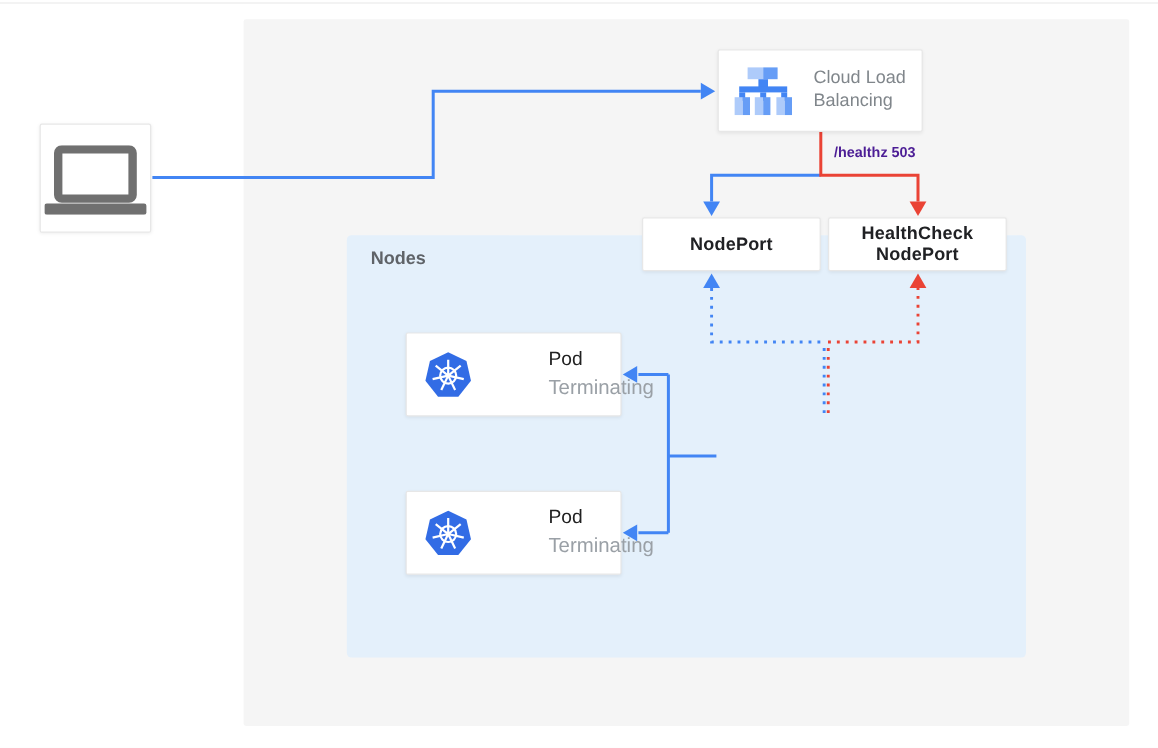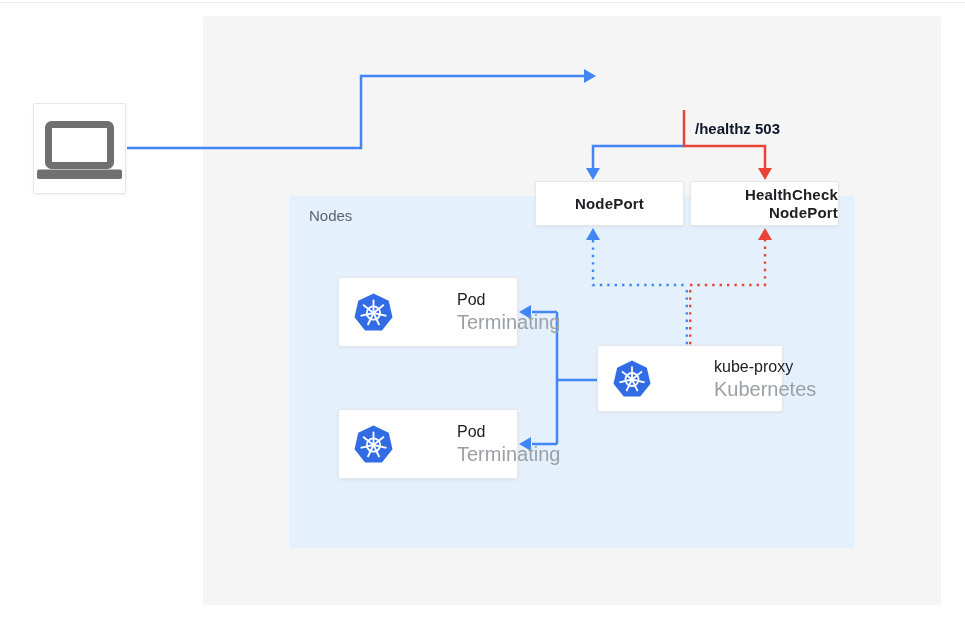--- a/index.html
+++ b/index.html
@@ -3,42 +3,42 @@
 <meta charset="utf-8">
 <style>
   html,body{margin:0;padding:0;background:#fff;}
   .stage{
     position:relative;width:965px;height:623px;background:#fff;overflow:hidden;
     font-family:"Liberation Sans",sans-serif;
   }
   .top-hairline{position:absolute;left:0;top:2px;width:965px;height:1px;background:#ececec;}
   .panel{position:absolute;left:203px;top:16px;width:738px;height:589px;background:#f5f5f5;border-radius:2px;}
   .nodes-group{position:absolute;left:289px;top:196px;width:566px;height:352px;background:#e4f0fb;border-radius:4px;}
-  .nodes-label{position:absolute;left:20px;top:11px;font-size:15px;color:#5f6368;}
+  .nodes-label{position:absolute;left:20px;top:11px;font-size:15px;color:#5f6368;font-weight:bold;}
   .card{
     position:absolute;background:#fff;border:1px solid #e7e7e7;border-radius:2px;
     box-shadow:0 1px 3px rgba(0,0,0,.06);box-sizing:border-box;
   }
   .card-client{left:33px;top:103px;width:93px;height:91px;}
   .card-clb{left:598px;top:41px;width:171px;height:69px;}
   .clb-icon{position:absolute;left:13px;top:14px;}
   .clb-title{position:absolute;left:79px;top:13px;width:86px;font-size:15px;line-height:19px;color:#80868b;}
   .card-nodeport{left:518px;top:181px;width:149px;height:45px;display:flex;align-items:center;justify-content:center;margin-left:17px;}
-  .card-healthcheck{left:690px;top:181px;width:149px;height:45px;display:flex;align-items:center;justify-content:center;text-align:right;}
+  .card-healthcheck{left:690px;top:181px;width:149px;height:45px;display:flex;align-items:center;justify-content:center;text-align:center;}
   .port-label{font-size:15px;font-weight:700;color:#202124;line-height:18px;letter-spacing:.2px;}
   .card-pod1{left:338px;top:277px;width:180px;height:70px;} 
   .card-pod-2{left:338px;top:409px;width:180px;height:70px;}
   .card-kproxy{left:597px;top:345px;width:186px;height:67px;}
   .k8s-icon{position:absolute;left:14px;top:14px;}
   .card-kproxy .k8s-icon{top:13px;}
   .entity-text{position:absolute;left:78px;top:10px;margin-left:40px;}
   .card-kproxy .entity-text{left:76px;top:9px;}
   .entity-title{font-size:16px;color:#212121;line-height:23px;}
-  .entity-sub{font-size:20px;color:#9aa0a6;line-height:23px;}
-  .healthz{position:absolute;left:695px;top:120px;font-size:15px;font-weight:700;color:#0f172a;}
+  .entity-sub{font-size:17px;color:#9aa0a6;line-height:23px;}
+  .healthz{position:absolute;left:695px;top:120px;font-size:12px;font-weight:700;color:#4c1d95;}
   .connectors{position:absolute;left:0;top:0;pointer-events:none;}
   .ln-blue{stroke:#4285f4;fill:none;stroke-width:2.5;}
   .ln-red{stroke:#ea4335;fill:none;stroke-width:2.5;}
   .dot-blue{stroke:#4285f4;fill:none;stroke-width:2.4;stroke-dasharray:2.4 5;}
   .dot-red{stroke:#ea4335;fill:none;stroke-width:2.4;stroke-dasharray:2.4 5;}
   .ah-blue{fill:#4285f4;}
   .ah-red{fill:#ea4335;}
 </style>
 </head>
 <body>
@@ -74,20 +74,38 @@
     <path class="dot-red" d="M690.2,290 V345"></path>
   </svg>
 
   <div class="card card-client">
     <svg width="87" height="58" viewBox="0 0 87 58" style="position:absolute;left:3px;top:17px;">
       <rect x="11.5" y="3.5" width="62" height="41" rx="3" fill="#ffffff" stroke="#707070" stroke-width="7"></rect>
       <rect x="0" y="48.5" width="85" height="9.5" rx="2" fill="#707070"></rect>
     </svg>
   </div>
 
+  <div class="card card-clb">
+    <svg class="clb-icon" width="48" height="40" viewBox="0 0 48 40">
+      <rect x="11" y="0" width="13" height="10" fill="#aecbfa"></rect>
+      <rect x="24" y="0" width="12" height="10" fill="#669df6"></rect>
+      <rect x="20" y="10" width="8" height="7" fill="#4285f4"></rect>
+      <rect x="4" y="16" width="40" height="5" fill="#4285f4"></rect>
+      <rect x="4" y="21" width="5" height="7" fill="#4285f4"></rect>
+      <rect x="21.5" y="21" width="5" height="7" fill="#4285f4"></rect>
+      <rect x="39" y="21" width="5" height="7" fill="#4285f4"></rect>
+      <rect x="0" y="25" width="7" height="15" fill="#aecbfa"></rect>
+      <rect x="7" y="25" width="6" height="15" fill="#669df6"></rect>
+      <rect x="17" y="25" width="7" height="15" fill="#aecbfa"></rect>
+      <rect x="24" y="25" width="6" height="15" fill="#669df6"></rect>
+      <rect x="35" y="25" width="7" height="15" fill="#aecbfa"></rect>
+      <rect x="42" y="25" width="6" height="15" fill="#669df6"></rect>
+    </svg>
+    <div class="clb-title">Cloud Load Balancing</div>
+  </div>
 
   <div class="healthz">/healthz 503</div>
 
   <div class="card card-nodeport">
     <span class="port-label">NodePort</span>
   </div>
 
   <div class="card card-healthcheck">
     <span class="port-label">HealthCheck NodePort</span>
   </div>
@@ -127,33 +145,13 @@
         <line x1="20" y1="20.5" x2="9.84" y2="12.39"></line>
       </g>
       <circle cx="20" cy="20.5" r="2" fill="#ffffff"></circle>
     </svg>
     <div class="entity-text">
       <div class="entity-title">Pod</div>
       <div class="entity-sub">Terminating</div>
     </div>
   </div>
 
-  <div class="card card-kproxy">
-    <svg class="k8s-icon" width="40" height="40" viewBox="0 0 40 40">
-      <polygon points="20,1.5 34.85,8.65 38.52,24.73 28.24,37.62 11.76,37.62 1.48,24.73 5.15,8.65" fill="#326ce5"></polygon>
-      <g stroke="#ffffff" stroke-width="1.8" fill="none">
-        <circle cx="20" cy="20.5" r="6.5"></circle>
-        <line x1="20" y1="20.5" x2="20" y2="7.5"></line>
-        <line x1="20" y1="20.5" x2="30.16" y2="12.39"></line>
-        <line x1="20" y1="20.5" x2="32.67" y2="23.39"></line>
-        <line x1="20" y1="20.5" x2="25.64" y2="32.21"></line>
-        <line x1="20" y1="20.5" x2="14.36" y2="32.21"></line>
-        <line x1="20" y1="20.5" x2="7.33" y2="23.39"></line>
-        <line x1="20" y1="20.5" x2="9.84" y2="12.39"></line>
-      </g>
-      <circle cx="20" cy="20.5" r="2" fill="#ffffff"></circle>
-    </svg>
-    <div class="entity-text">
-      <div class="entity-title">kube-proxy</div>
-      <div class="entity-sub">Kubernetes</div>
-    </div>
-  </div>
 </div>
 
 </body></html>

